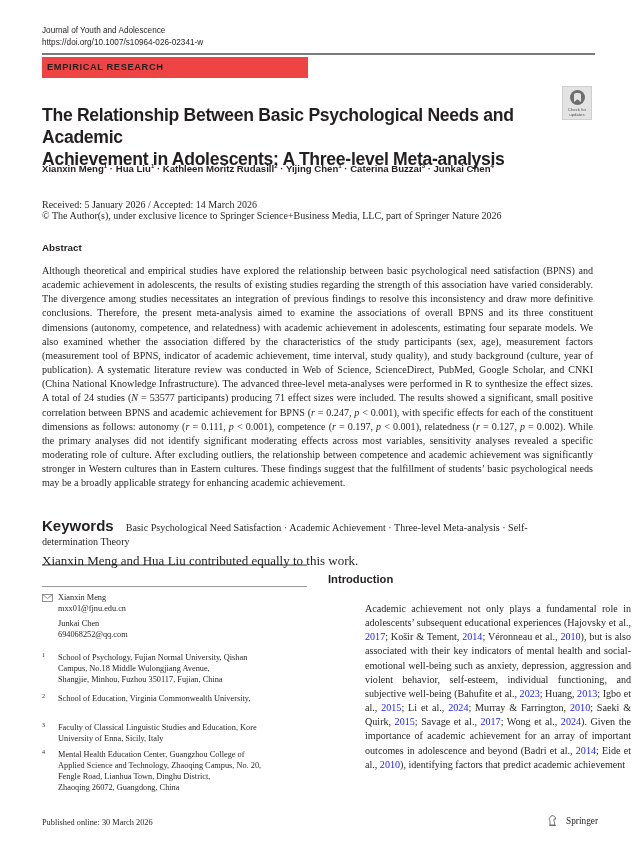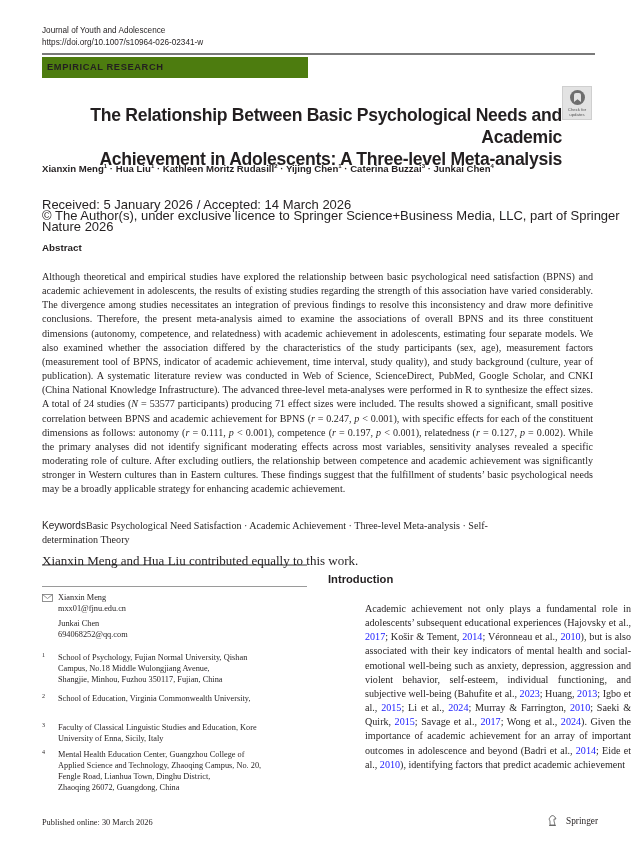--- a/index.html
+++ b/index.html
@@ -2,39 +2,39 @@
 <html><head>
 <meta charset="utf-8">
 <style>
   * { box-sizing: border-box; margin: 0; padding: 0; }
   html, body { width: 636px; height: 845px; background: #ffffff; overflow: hidden; }
   body { position: relative; font-family: "Liberation Serif", serif; color: #231f20; }
   .abs { position: absolute; }
 
   .journal { left: 42px; top: 25px; font-size: 8.2px; line-height: 12px; font-family: "Liberation Sans", sans-serif; }
   .topline { left: 42px; top: 53px; width: 553px; height: 2px; background: #7a7a7a; }
-  .section-band { left: 42px; top: 57px; width: 266px; height: 21px; background: #4d7c0f; }
+  .section-band { left: 42px; top: 57px; width: 266px; height: 21px; background: #ef4444; }
   .section-band span { display: block; padding: 5px 0 0 5px; font-family: "Liberation Sans", sans-serif; font-weight: bold; font-size: 9.3px; letter-spacing: 0.6px; color: #231f20; }
 
   .cfu { left: 562px; top: 86px; width: 30px; height: 34px; background: #e3e3e3; border: 1px solid #cfcfcf; }
   .cfu .circ { position: absolute; left: 7px; top: 3px; width: 15px; height: 15px; border-radius: 50%; background: #6e6e6e; }
   .cfu .circ:after { content: ""; position: absolute; left: 4px; top: 3px; width: 7px; height: 9px; background: #e3e3e3; border-radius: 2px 2px 0 0; clip-path: polygon(0 0,100% 0,100% 100%,50% 70%,0 100%); }
   .cfu .txt { position: absolute; left: 0; top: 20px; width: 100%; text-align: center; font-family: "Liberation Sans", sans-serif; font-size: 4.3px; line-height: 5px; color: #555; }
 
-  .title { left: 42px; top: 104px; width: 520px; font-family: "Liberation Sans", sans-serif; font-weight: bold; font-size: 17.6px; line-height: 22px; color: #231f20; letter-spacing: -0.3px; text-align: right; }
+  .title { left: 42px; top: 104px; width: 520px; font-family: "Liberation Sans", sans-serif; font-weight: bold; font-size: 17.6px; line-height: 22px; color: #231f20; letter-spacing: -0.3px; }
   .authors { left: 42px; top: 163px; font-family: "Liberation Sans", sans-serif; font-weight: bold; font-size: 9.6px; color: #231f20; white-space: nowrap; }
   .authors sup { font-size: 6px; vertical-align: 4px; }
-  .dates { left: 42px; top: 199px; font-family: Liberation Sans, sans-serif; font-size: 13px; line-height: 11px; }
+  .dates { left: 42px; top: 199px; font-family: Liberation Serif, serif; font-size: 10px; line-height: 11px; }
 
   .abs-head { left: 42px; top: 242px; font-family: "Liberation Sans", sans-serif; font-weight: bold; font-size: 9.8px; }
-  .abstract { left: 42px; top: 270px; width: 551px; font-size: 10.1px; line-height: 14.15px; text-align: justify; }
+  .abstract { left: 42px; top: 264px; width: 551px; font-size: 10.1px; line-height: 14.15px; text-align: justify; }
   .abstract i { font-style: italic; }
 
   .keywords { left: 42px; top: 519px; width: 490px; font-size: 10.1px; line-height: 14px; }
-  .keywords b { font-family: "Liberation Sans", sans-serif; font-weight: normal; font-size: 10px; margin-right: 0; }
+  .keywords b { font-family: "Liberation Sans", sans-serif; font-weight: bold; font-size: 15px; margin-right: 12px; }
 
   .fn-rule1 { left: 42px; top: 564px; width: 265px; height: 1.5px; background: #9a9a9a; }
   .fn-equal { left: 42px; top: 553px; font-size: 13px; }
   .fn-rule2 { left: 42px; top: 586px; width: 265px; height: 1px; background: #9a9a9a; }
   .contact { left: 42px; top: 592px; font-size: 8.3px; line-height: 11px; }
   .contact .env { position: absolute; left: 0; top: 2px; width: 10px; height: 7px; border: 0.8px solid #777; }
   .contact .env:before { content: ""; position: absolute; left: 0; top: -1px; width: 8px; height: 4px; border-bottom: 0.8px solid #777; border-right: 0.8px solid #777; transform: skewY(30deg) rotate(45deg); transform-origin: 0 0; display: none; }
   .contact .blk { position: absolute; left: 16px; white-space: nowrap; }
 
   .aff { left: 42px; font-size: 8.3px; line-height: 11.1px; width: 270px; }

